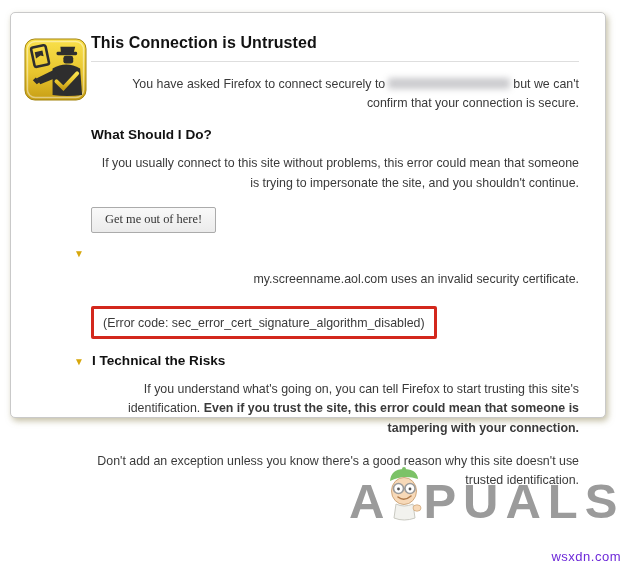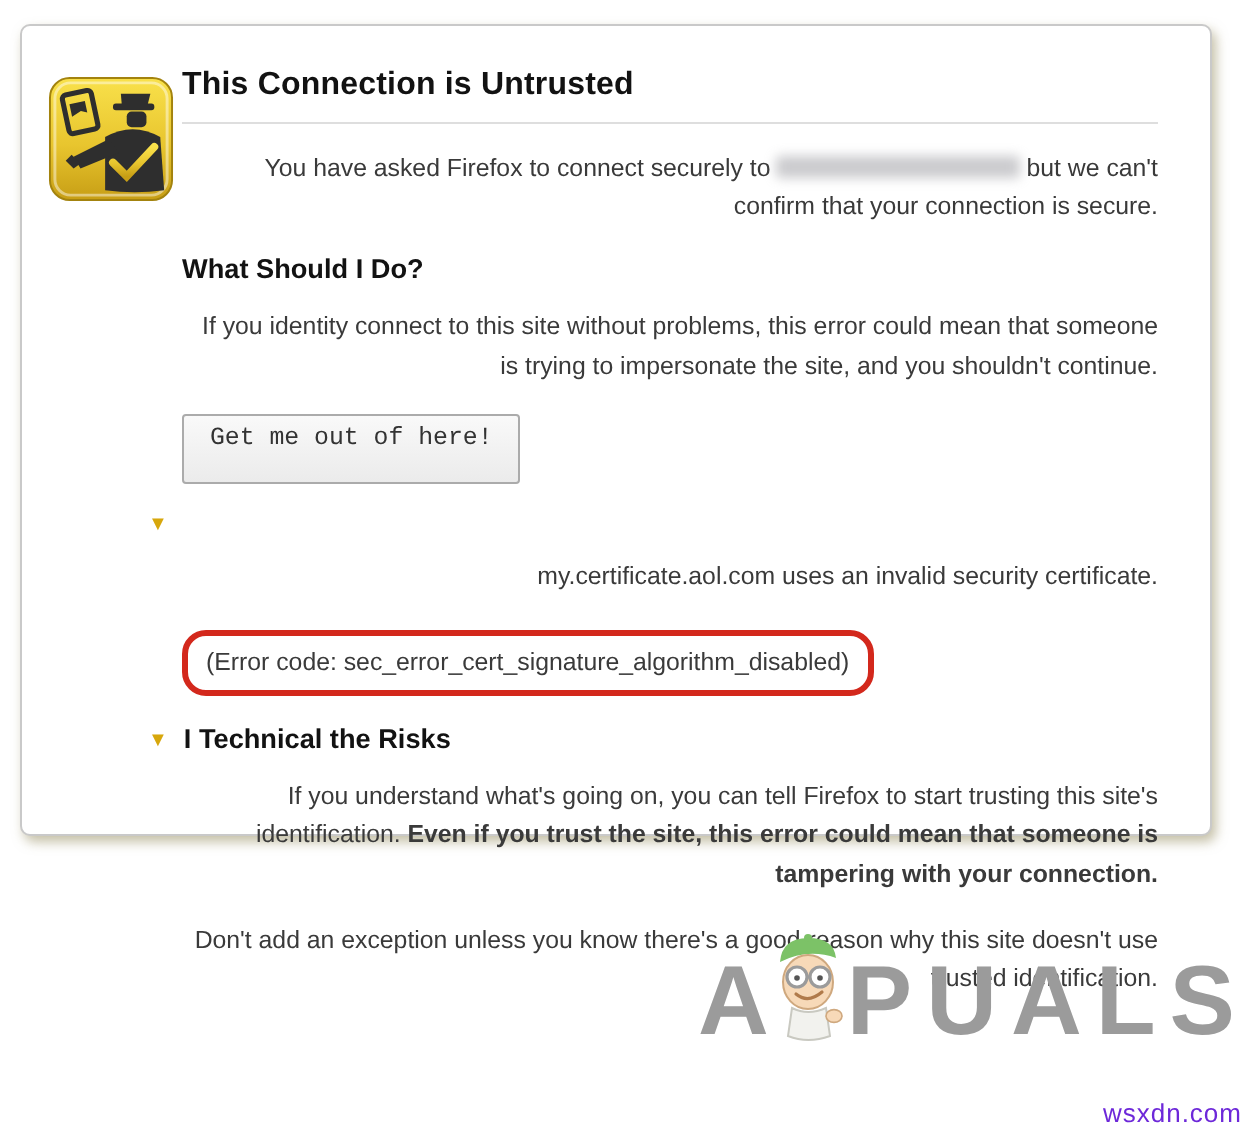--- a/index.html
+++ b/index.html
@@ -16,34 +16,34 @@
     box-sizing:border-box;
   }
   .icon-wrap{position:absolute;left:13px;top:25px;width:63px;height:63px;}
   .content{margin:21px 26px 0 80px;}
   h1{font-size:16px;font-weight:bold;color:#121212;margin:0;letter-spacing:.1px;}
   .rule{border:none;border-top:1px solid #dedede;margin:9px 0 13px;}
   p{font-size:12.4px;color:#3a3a3a;line-height:1.55;margin:0 0 14px;text-align:right;}
   h2{font-size:13.6px;font-weight:bold;color:#121212;margin:3px 0 12px;}
   .btn-row{margin:6px 0 15px;}
   .btn{
-    font-family:Liberation Mono, monospace;font-size:12.4px;color:#333;
-    padding:4px 13px 15px;cursor:pointer;
+    font-family:Liberation Serif, serif;font-size:12.4px;color:#333;
+    padding:4px 13px 5px;cursor:pointer;
     background:linear-gradient(#f9f9f9,#ebebeb);
     border:1px solid #ababab;border-radius:2px;
   }
   .section-head{
     display:flex;align-items:center;gap:8px;
     margin:0 0 12px -17px;cursor:pointer;
   }
   .section-head h2{margin:0;}
   .tri{color:#d7a70c;font-size:10px;line-height:1;transform:translateY(1px);}
   .reason{margin-bottom:7px;}
   .error-box{
-    display:inline-block;border:3px solid #d3281c;border-radius:12px;
+    display:inline-block;border:3px solid #d3281c;border-radius:2px;
     padding:4px 9px 5px;margin:3px 0 14px;
   }
   .error-box span{font-size:12.4px;color:#3a3a3a;}
   .blur-url{
     display:inline-block;width:122px;height:11px;border-radius:2px;
     background:#97979d;filter:blur(3px);opacity:.5;
     vertical-align:-1px;margin:0 3px;
   }
   .watermark{
     position:absolute;left:349px;top:477px;z-index:5;
@@ -97,31 +97,31 @@
   <div class="content">
 
     <h1>This Connection is Untrusted</h1>
     <hr class="rule">
 
     <p><span>You have asked Firefox to connect securely to</span><span class="blur-url"></span><span>but we can't confirm that your connection is secure.</span></p>
 
 
     <h2>What Should I Do?</h2>
 
-    <p>If you identity connect to this site without problems, this error could mean that someone is trying to impersonate the site, and you shouldn't continue.</p>
+    <p>If you usually connect to this site without problems, this error could mean that someone is trying to impersonate the site, and you shouldn't continue.</p>
 
     <div class="btn-row">
       <button class="btn">Get me out of here!</button>
     </div>
 
     <div class="section-head">
       <span class="tri">▼</span>
     </div>
 
-    <p>my.certificate.aol.com uses an invalid security certificate.</p>
+    <p>my.screenname.aol.com uses an invalid security certificate.</p>
 
 
     <div class="error-box">
       <span>(Error code: sec_error_cert_signature_algorithm_disabled)</span>
     </div>
     <br>
 
     <div class="section-head">
       <span class="tri">▼</span>
       <h2>I Technical the Risks</h2>

